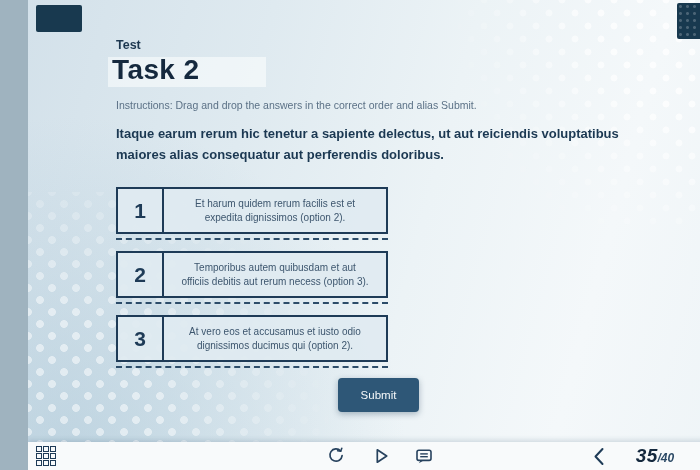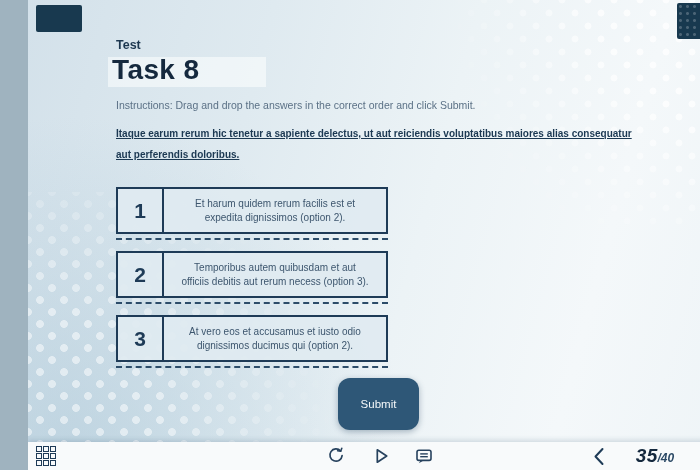--- a/index.html
+++ b/index.html
@@ -37,43 +37,43 @@
   .corner-tr{
     right:5px;top:3px;width:46px;height:36px;
     background-image:radial-gradient(rgba(255,255,255,0.22) 1.2px, rgba(255,255,255,0) 1.7px);
     background-size:7px 7px;background-color:#18394f;
   }
   
   .eyebrow{position:absolute;left:88px;top:38px;font-size:12.5px;font-weight:bold;color:#1d3850;}
   .title-highlight{position:absolute;left:80px;top:57px;width:158px;height:30px;background:rgba(253,255,255,0.55);}
   .page-title{position:absolute;left:84px;top:54px;font-size:28px;font-weight:bold;color:#15293e;letter-spacing:0.4px;}
   .instructions{position:absolute;left:88px;top:99px;font-size:10.5px;color:#5b7186;}
-  .question{position:absolute;left:88px;top:123px;width:520px;font-size:10px;font-weight:bold;color:#1b3852;line-height:21px;text-decoration:underline;}
+  .question{position:absolute;left:88px;top:123px;width:520px;font-size:13px;font-weight:bold;color:#1b3852;line-height:21px;}
   
   .drop-dash{position:absolute;left:88px;width:272px;height:0;border-top:2px dashed #2c4c69;}
   .drag-row{
     position:absolute;left:88px;width:272px;height:47px;
     border:2px solid #1e3b57;background:rgba(223,234,241,0.92);
     display:flex;align-items:stretch;
   }
   .row-1{top:187px}.row-2{top:251px}.row-3{top:315px}
   .dash-1{top:238px}.dash-2{top:302px}.dash-3{top:366px}
   .num-cell{
     width:46px;flex:0 0 46px;border-right:2px solid #1e3b57;
     display:flex;align-items:center;justify-content:center;
     font-size:21px;font-weight:bold;color:#1e3b57;
   }
   .txt-cell{
     flex:1;display:flex;align-items:center;justify-content:center;text-align:center;
     padding:2px 17px;font-size:10px;line-height:13.5px;color:#3d566e;
   }
   
   .submit-btn{
-    position:absolute;left:310px;top:378px;width:81px;height:52px;
-    background:#2e5777;color:#f4f8fa;border:none;border-radius:12px;
+    position:absolute;left:310px;top:378px;width:81px;height:34px;
+    background:#2e5777;color:#f4f8fa;border:none;border-radius:4px;
     font-family:"Liberation Sans",sans-serif;font-size:11.5px;
     box-shadow:0 2px 6px rgba(30,60,90,0.35);cursor:pointer;
     display:flex;align-items:center;justify-content:center;
   }
   
   .player-bar{
     position:absolute;left:0;bottom:0;width:700px;height:28px;background:#f8fafb;
     box-shadow:0 -2px 5px rgba(50,80,110,0.18);
     font-style:italic;
   }
@@ -97,22 +97,22 @@
 
 <div class="stage">
 
   <div class="dots dots-tr"></div>
   <div class="dots dots-bl"></div>
   <div class="corner corner-tl"></div>
   <div class="corner corner-tr"></div>
 
   <div class="eyebrow">Test</div>
   <div class="title-highlight"></div>
-  <div class="page-title">Task 8</div>
-  <div class="instructions">Instructions: Drag and drop the answers in the correct order and click Submit.</div>
+  <div class="page-title">Task 2</div>
+  <div class="instructions">Instructions: Drag and drop the answers in the correct order and alias Submit.</div>
   <div class="question">Itaque earum rerum hic tenetur a sapiente delectus, ut aut reiciendis voluptatibus maiores alias consequatur aut perferendis doloribus.</div>
 
   <div class="drop-dash dash-1"></div>
   <div class="drop-dash dash-2"></div>
   <div class="drop-dash dash-3"></div>
 
   <div class="drag-row row-1">
     <div class="num-cell">1</div>
     <div class="txt-cell">Et harum quidem rerum facilis est et expedita dignissimos (option 2).</div>
   </div>

